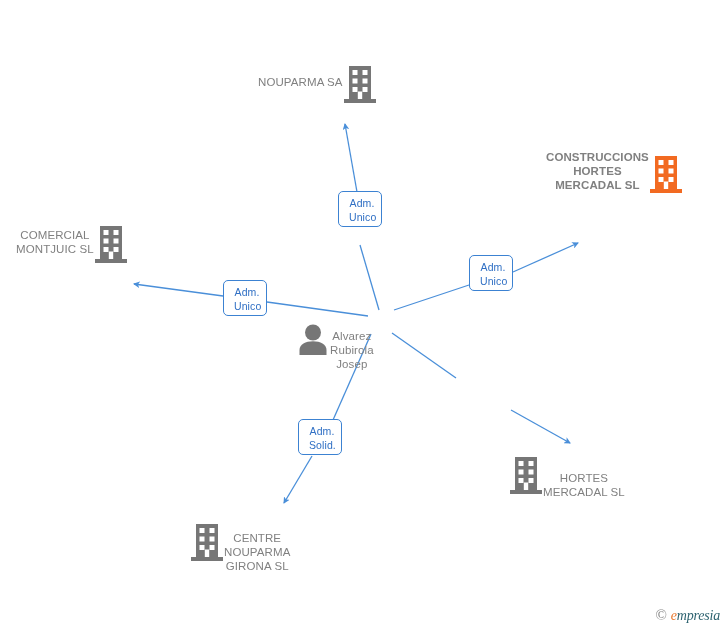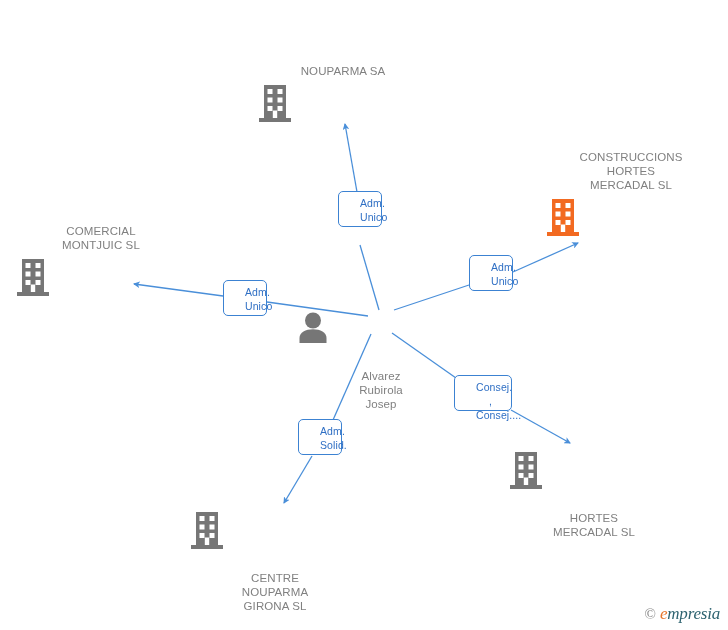--- a/index.html
+++ b/index.html
@@ -25,76 +25,77 @@
     position: absolute;
     left: 0;
     top: 0;
     width: 728px;
     height: 630px;
     pointer-events: none;
   }
   .node {
     position: absolute;
     display: flex;
-    flex-direction: column;
+    flex-direction: row;
+    align-items: center;
     width: 170px;
     margin-left: -85px;
   }
   .node-label {
     font-size: 11.5px;
     line-height: 14px;
     color: #808080;
     text-align: center;
     white-space: pre-line;
     letter-spacing: 0.1px;
   }
   .node-label.highlight {
     color: #808080;
-    font-weight: normal;
+    font-weight: bold;
   }
   .node-icon {
     width: 34px;
     height: 40px;
     display: block;
   }
   .node.label-top .node-label { margin-bottom: 5px; }
   .node.label-bottom .node-label { margin-top: 21px; }
 
   .edge-label {
     position: absolute;
     box-sizing: border-box;
     border: 1px solid #3c82d2;
     border-radius: 5px;
     background: #ffffff;
     color: #2f6fc4;
     font-size: 10.5px;
     line-height: 14px;
     text-align: center;
-    padding: 4px 6px 5px 21px;
+    padding: 4px 6px 5px 10px;
     white-space: pre-line;
     letter-spacing: 0.1px;
   }
 
   #watermark {
     position: absolute;
     right: 8px;
     bottom: 6px;
     display: flex;
     align-items: center;
     gap: 4px;
   }
   .wm-c {
     font-size: 15px;
     color: #8a8a8a;
     font-family: "Liberation Serif", serif;
   }
   .wm-text {
     font-family: "Liberation Serif", serif;
     font-style: italic;
-    font-size: 17px;
+    font-size: 14px;
     letter-spacing: -0.2px;
   }
   .wm-e { color: #e8762c; }
   .wm-rest { color: #2e6370; }
 </style>
 </head>
 <body>
 
 <div id="graph-canvas">
 
@@ -224,22 +225,20 @@
 
   <div class="edge-label" style="left:338px; top:191px; width:44px; height:36px;">Adm.
 Unico</div>
 
   <div class="edge-label" style="left:469px; top:255px; width:44px; height:36px;">Adm.
 Unico</div>
 
   <div class="edge-label" style="left:223px; top:280px; width:44px; height:36px;">Adm.
 Unico</div>
 
-  <div class="edge-label" style="left:454px; top:375px; width:58px; height:36px;">Consej. ,
-Consej....</div>
 
   <div class="edge-label" style="left:298px; top:419px; width:44px; height:36px;">Adm.
 Solid.</div>
 
 </div>
 
 <div id="watermark">
   <span class="wm-c">©</span>
   <span class="wm-text"><span class="wm-e">e</span><span class="wm-rest">mpresia</span></span>
 </div>

